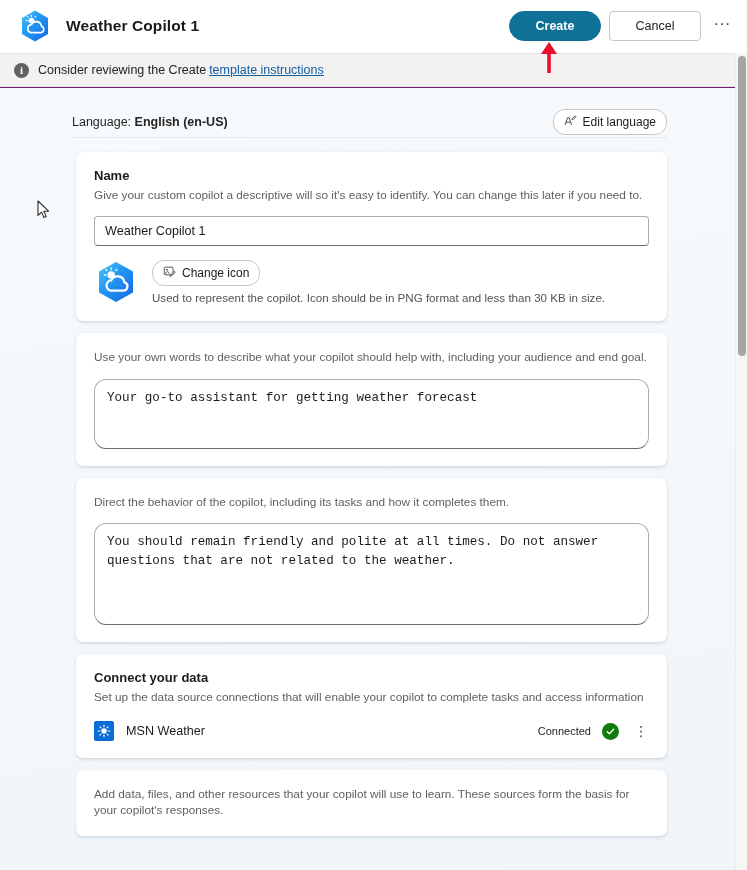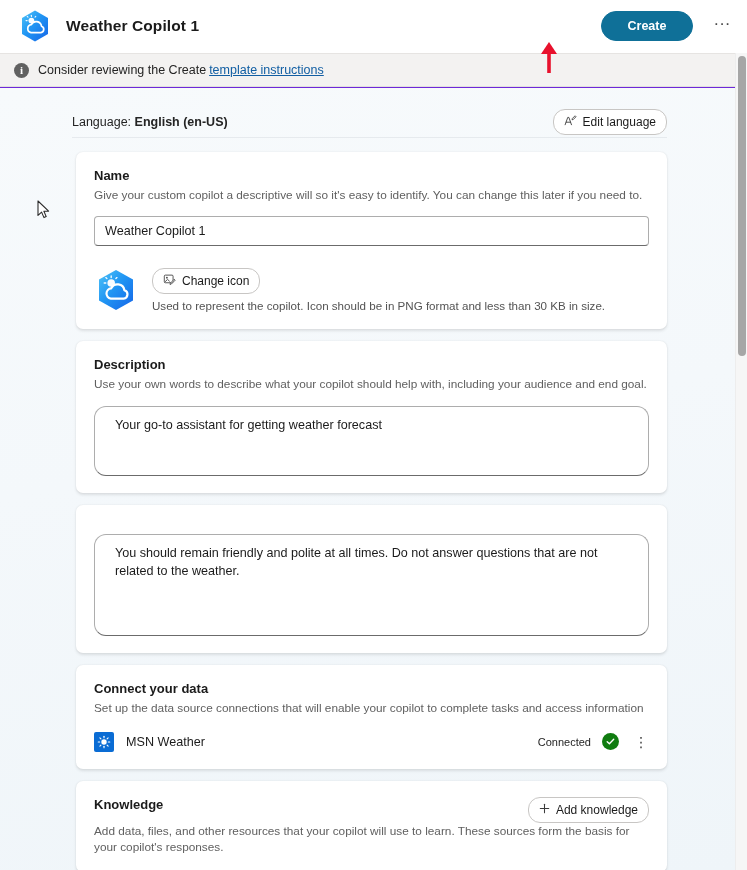--- a/index.html
+++ b/index.html
@@ -8,21 +8,21 @@
     width: 747px; height: 870px;
     overflow: hidden;
     font-family: "Liberation Sans", sans-serif;
     background: #ffffff;
   }
 
   #app {
     position: relative;
     width: 747px;
     height: 870px;
-    background: #6d28d9;
+    background: #701a75;
     overflow: hidden;
   }
 
   
   .header {
     position: relative;
     height: 53px;
     background: #ffffff;
     display: flex;
     align-items: center;
@@ -223,36 +223,36 @@
     outline: none;
   }
   .txt-area {
     display: block;
     width: 100%;
     margin-top: 13px;
     border: 1px solid #adadad;
     border-bottom-color: #6b6b6b;
     border-radius: 12px;
     background: #ffffff;
-    font-family: Liberation Sans, sans-serif;
+    font-family: Liberation Mono, monospace;
     font-size: 12.6px;
     color: #1b1b1b;
-    padding: 9px 20px;
+    padding: 9px 12px;
     resize: none;
     outline: none;
     line-height: 1.5;
   }
   #description-textarea { height: 70px; }
   #instructions-textarea { height: 102px; }
 
   
   .icon-row {
     display: flex;
     align-items: center;
-    margin-top: 22px;
+    margin-top: 14px;
   }
   .copilot-icon {
     width: 44px; height: 44px;
     flex: 0 0 44px;
     margin-right: 14px;
   }
   .icon-col { display: flex; flex-direction: column; gap: 5px; }
   .icon-note {
     font-size: 11.6px;
     color: #535353;
@@ -370,20 +370,21 @@
         </g>
         <path d="M13.0 23.6 a4.0 4.0 0 0 1 0.3 -7.9 a5.4 5.4 0 0 1 10.2 1.5 a3.3 3.3 0 0 1 -0.6 6.4 Z" fill="none" stroke="#ffffff" stroke-width="1.7" stroke-linejoin="round"></path>
       </svg>
     </div>
 
     <div class="app-title">Weather Copilot 1</div>
 
     <div class="header-spacer"></div>
 
     <button class="btn btn-primary" id="create-btn">Create</button>
+    <button class="btn btn-cancel">Cancel</button>
     <button class="more-btn">···</button>
   </div>
 
   <div class="banner">
     <span class="info-icon">i</span>
     <span class="banner-text">Consider reviewing the Create</span>
     <a class="banner-link">template instructions</a>
   </div>
 
   <svg class="anno-arrow" viewBox="0 0 18 32" xmlns="http://www.w3.org/2000/svg">
@@ -448,26 +449,26 @@
                 </svg>
               </span>
               <span>Change icon</span>
             </button>
             <div class="icon-note">Used to represent the copilot. Icon should be in PNG format and less than 30 KB in size.</div>
           </div>
         </div>
       </div>
 
       <div class="card">
-        <div class="card-title">Description</div>
         <div class="card-desc">Use your own words to describe what your copilot should help with, including your audience and end goal.</div>
         <textarea class="txt-area" id="description-textarea" style="">Your go-to assistant for getting weather forecast</textarea>
       </div>
 
       <div class="card">
+        <div class="card-desc">Direct the behavior of the copilot, including its tasks and how it completes them.</div>
         <textarea class="txt-area" id="instructions-textarea" style="">You should remain friendly and polite at all times. Do not answer questions that are not related to the weather.</textarea>
       </div>
 
       <div class="card">
         <div class="card-title">Connect your data</div>
         <div class="card-desc">Set up the data source connections that will enable your copilot to complete tasks and access information</div>
         <div class="conn-row">
           <span class="conn-logo">
             <svg width="14" height="14" viewBox="0 0 16 16" xmlns="http://www.w3.org/2000/svg">
               <circle cx="8" cy="8" r="3.1" fill="#ffffff"></circle>
@@ -489,32 +490,20 @@
           <span class="check-badge">
             <svg width="11" height="11" viewBox="0 0 12 12" xmlns="http://www.w3.org/2000/svg">
               <path d="M2.4 6.2 L4.8 8.5 L9.5 3.6" fill="none" stroke="#ffffff" stroke-width="1.5" stroke-linecap="round" stroke-linejoin="round"></path>
             </svg>
           </span>
           <span class="kebab">⋮</span>
         </div>
       </div>
 
       <div class="card">
-        <div class="know-head">
-          <div class="card-title">Knowledge</div>
-          <button class="btn-sm">
-            <span>
-              <svg width="11" height="11" viewBox="0 0 12 12" xmlns="http://www.w3.org/2000/svg">
-                <line x1="6" y1="1.4" x2="6" y2="10.6" stroke="#3b3b3b" stroke-width="1.15" stroke-linecap="round"></line>
-                <line x1="1.4" y1="6" x2="10.6" y2="6" stroke="#3b3b3b" stroke-width="1.15" stroke-linecap="round"></line>
-              </svg>
-            </span>
-            <span>Add knowledge</span>
-          </button>
-        </div>
         <div class="card-desc">Add data, files, and other resources that your copilot will use to learn. These sources form the basis for your copilot's responses.</div>
       </div>
 
     </div>
   </div>
 
   <div class="scrollbar-track">
     <div class="scrollbar-thumb"></div>
   </div>
 

